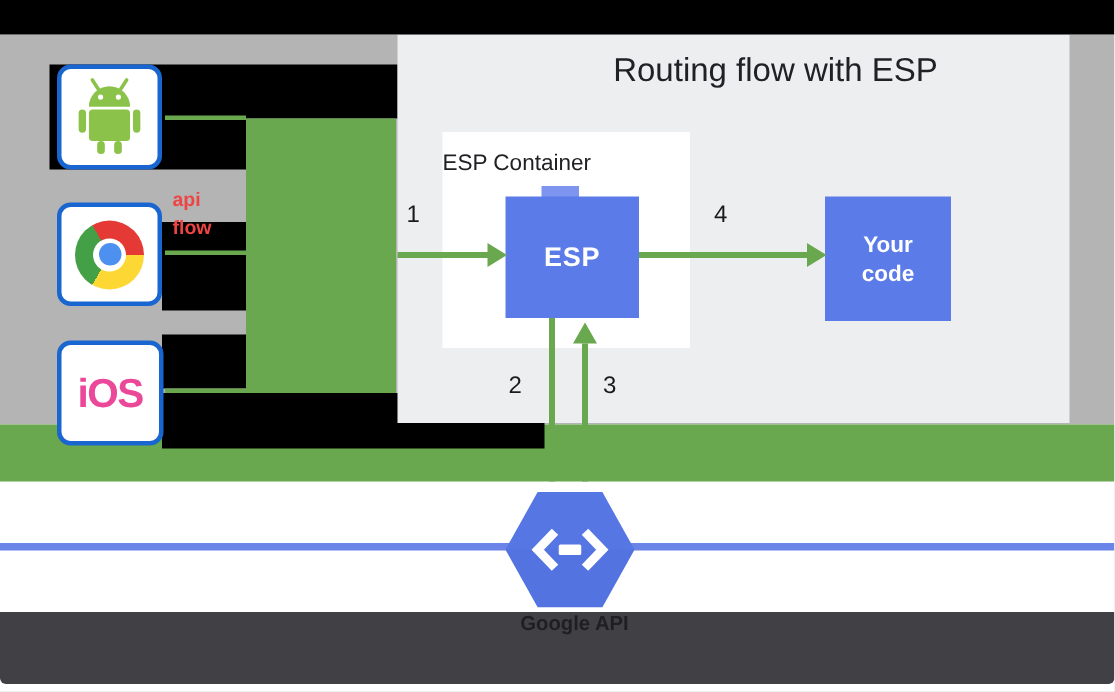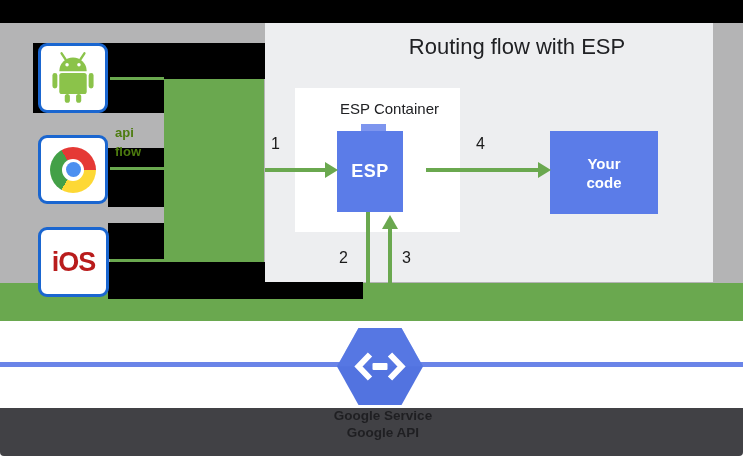--- a/index.html
+++ b/index.html
@@ -15,45 +15,45 @@
   .blk1{left:33px;top:43px;width:131px;height:70px;}
   .blk2{left:164px;top:43px;width:101px;height:36px;}
   .blk3{left:108px;top:148px;width:56px;height:59px;}
   .blk4{left:108px;top:223px;width:56px;height:36px;}
   .blk5{left:108px;top:262px;width:255px;height:37px;}
   .green-col{left:164px;top:79px;width:100px;height:183px;background:#6aa84f;}
   .conn{height:3px;background:#6aa84f;left:110px;width:54px;}
   .conn-android{top:77px;} .conn-chrome{top:167px;} .conn-ios{top:259px;}
 
   
-  .note{left:115px;top:123px;width:56px;color:#4d7c0f;font-size:13px;line-height:19px;font-weight:700;}
+  .note{left:115px;top:123px;width:56px;color:#ef4444;font-size:13px;line-height:19px;font-weight:700;}
 
   
   .client{background:#ffffff;border:3px solid #1a66d0;border-radius:9px;display:flex;align-items:center;justify-content:center;box-sizing:border-box;}
   .client-android{left:38px;top:43px;width:70px;height:70px;}
   .client-chrome{left:38px;top:135px;width:70px;height:69px;}
   .client-ios{left:38px;top:227px;width:71px;height:70px;}
-  .ios-label{font-size:27px;font-weight:700;color:#b91c1c;letter-spacing:-1px;}
+  .ios-label{font-size:27px;font-weight:700;color:#ec4899;letter-spacing:-1px;}
   .chrome-outer{width:46px;height:46px;border-radius:50%;
     background:conic-gradient(#e53935 0 90deg,#fdd835 90deg 210deg,#43a047 210deg 330deg,#e53935 330deg);
     position:relative;}
   .chrome-white{position:absolute;left:12px;top:12px;width:22px;height:22px;border-radius:50%;background:#ffffff;}
   .chrome-blue{position:absolute;left:15.5px;top:15.5px;width:15px;height:15px;border-radius:50%;background:#4d90f0;}
 
   
   .panel{left:265px;top:23px;width:448px;height:259px;background:#edeef0;}
   .panel-title{left:0;top:11px;width:504px;text-align:center;font-size:22px;color:#202124;}
   .container-box{background:#ffffff;}
   .esp-container{left:30px;top:65px;width:165px;height:144px;}
   .your-container{left:247px;top:65px;width:164px;height:144px;}
-  .container-label{width:100%;text-align:center;top:12px;left:12px;font-size:15px;color:#202124;}
+  .container-label{width:100%;text-align:left;top:12px;left:0;font-size:15px;color:#202124;}
   .blue-box{background:#5b7ce8;color:#ffffff;font-weight:700;display:flex;align-items:center;justify-content:center;text-align:center;}
   .esp-tab{left:96px;top:101px;width:25px;height:10px;background:#7d95ee;}
-  .esp-box{left:72px;top:108px;width:66px;height:81px;font-size:18px;letter-spacing:0.5px;}
-  .your-box{left:285px;top:108px;width:108px;height:83px;font-size:15px;line-height:19px;}
+  .esp-box{left:72px;top:108px;width:89px;height:81px;font-size:18px;letter-spacing:0.5px;}
+  .your-box{left:285px;top:108px;width:84px;height:83px;font-size:15px;line-height:19px;}
   .your-box span{width:52px;display:inline-block;}
 
   
   .hline{position:absolute;height:4px;background:#6aa84f;}
   .vline{position:absolute;width:4px;background:#6aa84f;}
   .arrow1-line{left:0;top:145px;width:61px;}
   .arrow1-head{position:absolute;left:60px;top:139px;width:0;height:0;
     border-left:13px solid #6aa84f;border-top:8px solid transparent;border-bottom:8px solid transparent;}
   .arrow4-line{left:161px;top:145px;width:113px;}
   .arrow4-head{position:absolute;left:273px;top:139px;width:0;height:0;
@@ -157,18 +157,17 @@
       <polygon points="0,38.5 21.5,0 64.5,0 86,38.5 64.5,77 21.5,77" fill="#5273e0"></polygon>
       <polygon points="0,38.5 21.5,0 64.5,0 86,38.5 43,38.5" fill="#5a7ae6" opacity="0.55"></polygon>
       <path d="M33,26.5 L21.5,38.5 L33,50.5" fill="none" stroke="#ffffff" stroke-width="6" stroke-linejoin="miter"></path>
       <path d="M53,26.5 L64.5,38.5 L53,50.5" fill="none" stroke="#ffffff" stroke-width="6" stroke-linejoin="miter"></path>
       <rect x="35.5" y="35" width="15" height="7" rx="1" fill="#ffffff"></rect>
     </svg>
   </div>
 
   <div class="abs footer"></div>
   <div class="abs caption">
-    <div>Google Service</div>
     <div>Google API</div>
   </div>
 
   <div class="abs top-bar"></div>
 </div>
 
 </body></html>

